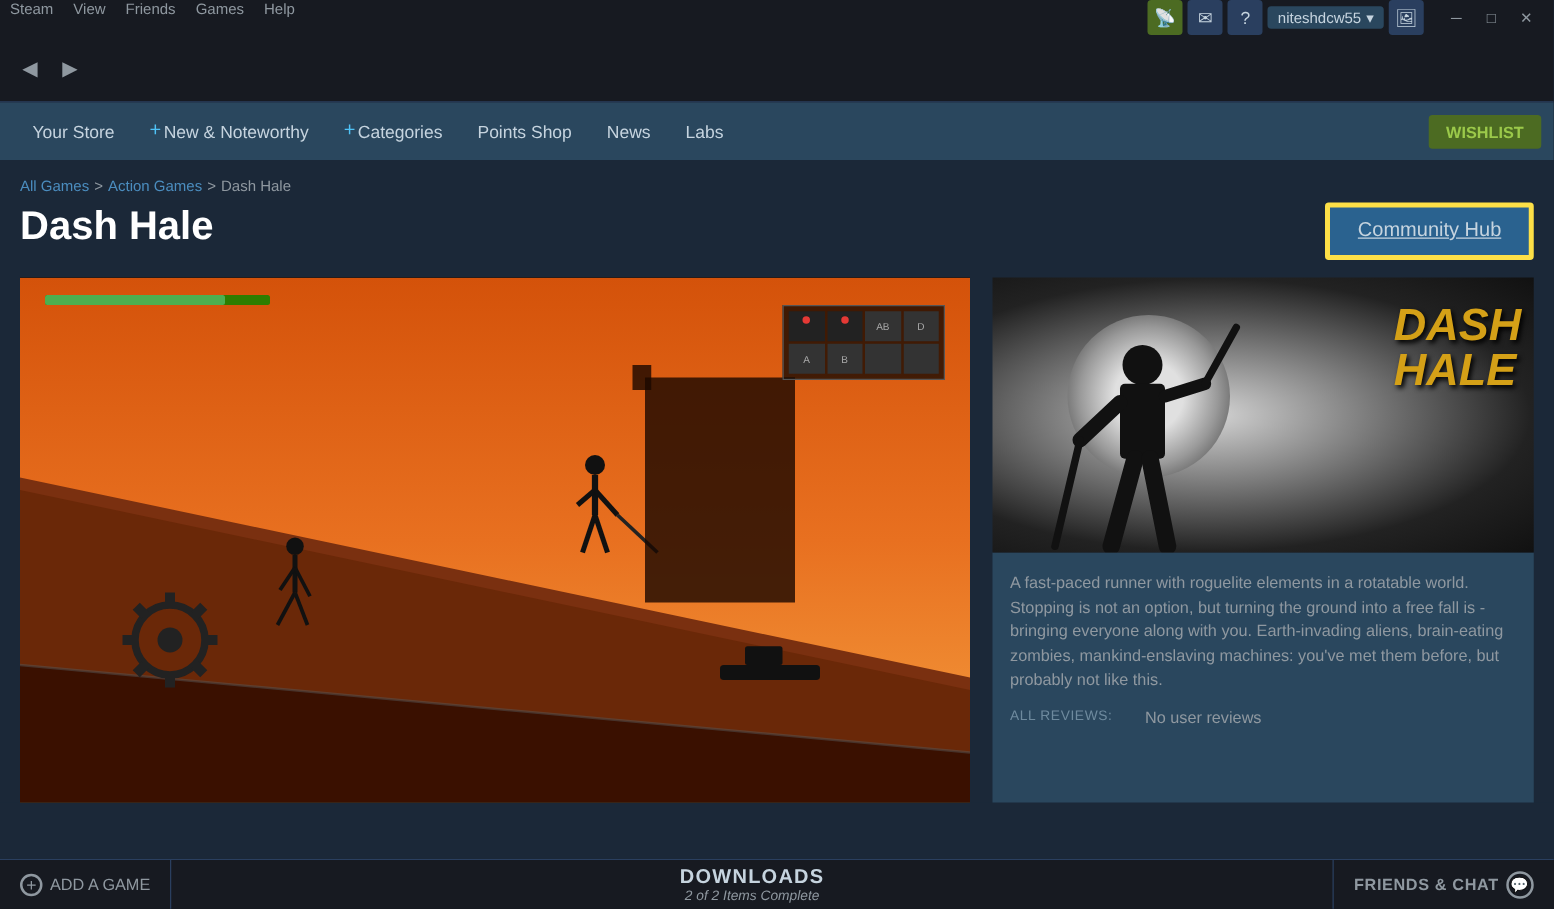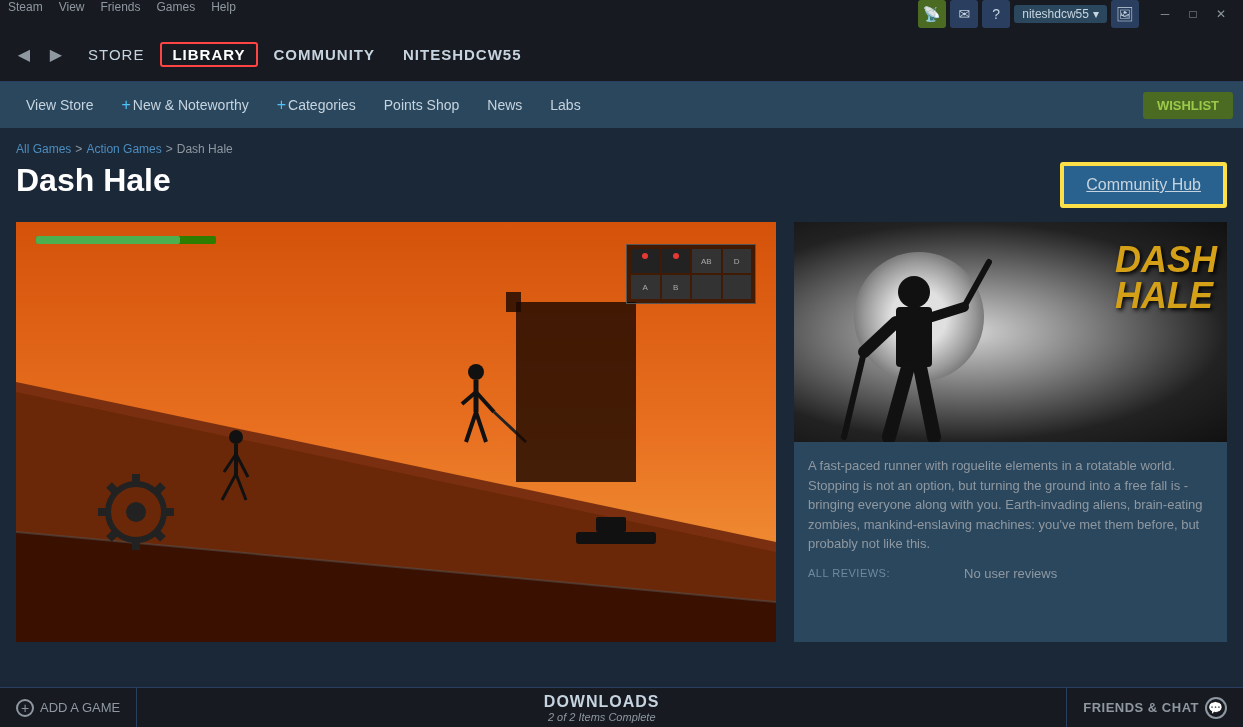--- a/index.html
+++ b/index.html
@@ -367,21 +367,20 @@
     .review-label {
       font-size: 11px;
       color: #6e8a9e;
       text-transform: uppercase;
       letter-spacing: 0.5px;
       min-width: 100px;
     }
     .review-value {
       font-size: 13px;
       color: #8f98a0;
-      margin-left: 48px;
     }
 
     
     #bottombar {
       position: fixed;
       bottom: 0;
       left: 0;
       width: 1243px;
       height: 40px;
       background: #171a21;
@@ -486,31 +485,25 @@
       <div class="win-btn">─</div>
       <div class="win-btn">□</div>
       <div class="win-btn close">✕</div>
     </div>
   </div>
 </div>
 
 <div id="navbar">
   <div class="nav-arrow">◀</div>
   <div class="nav-arrow">▶</div>
-  <div class="nav-main-links">
-    <div class="nav-link store">STORE</div>
-    <div class="nav-link active">LIBRARY</div>
-    <div class="nav-link">COMMUNITY</div>
-    <div class="nav-link">NITESHDCW55</div>
-  </div>
 </div>
 
 <div id="storenav">
   <div class="store-nav-items">
-    <div class="store-nav-item">View Store</div>
+    <div class="store-nav-item">Your Store</div>
     <div class="store-nav-item">
       <span class="plus">+</span>
       <span>New &amp; Noteworthy</span>
     </div>
     <div class="store-nav-item">
       <span class="plus">+</span>
       <span>Categories</span>
     </div>
     <div class="store-nav-item">Points Shop</div>
     <div class="store-nav-item">News</div>

